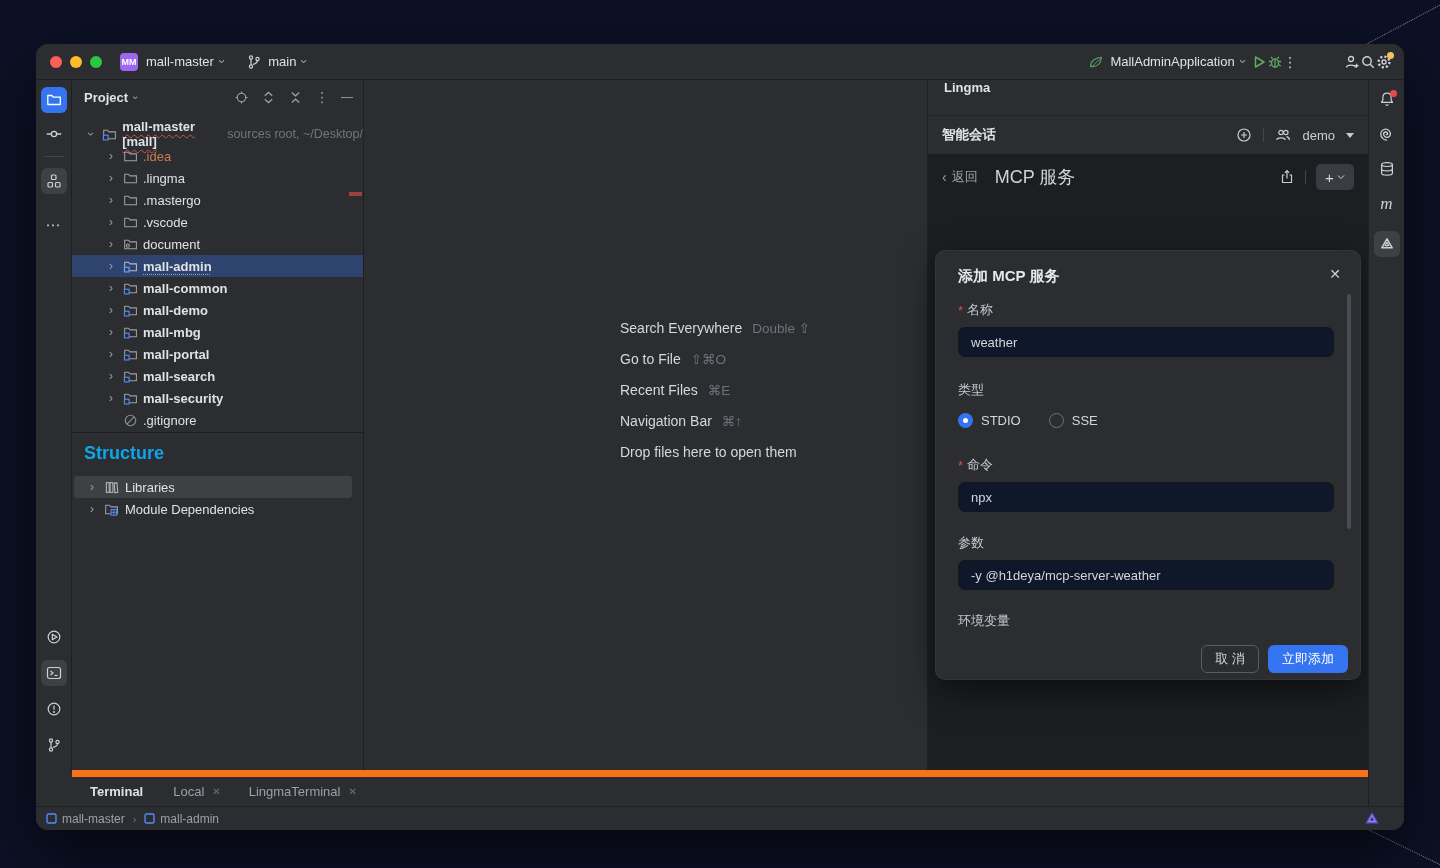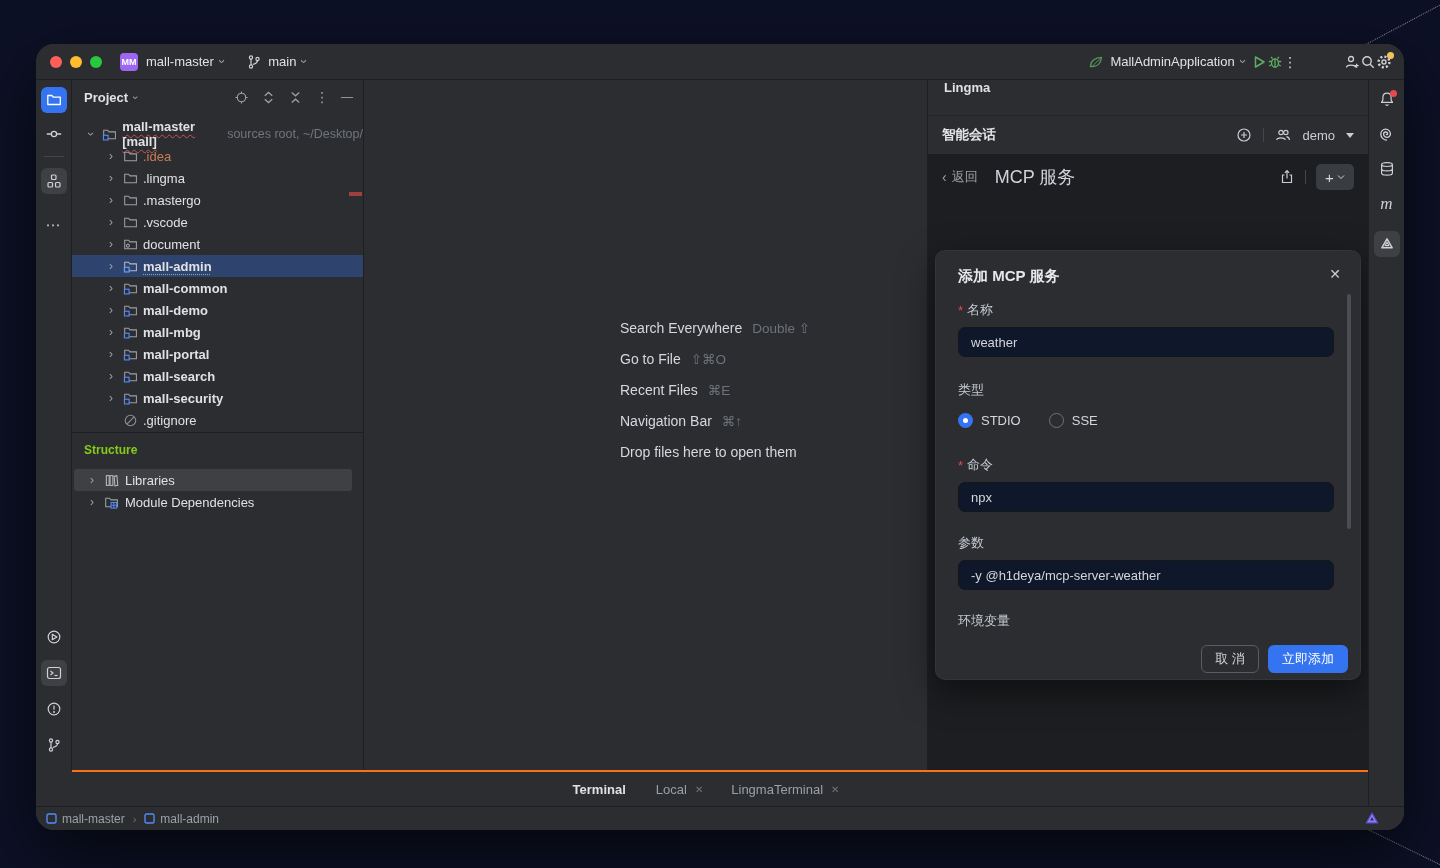--- a/index.html
+++ b/index.html
@@ -9,21 +9,21 @@
     font-family:"Liberation Sans", sans-serif;
     overflow:hidden; position:relative;
     color:#dfe1e5;
   }
   .deco-line { position:absolute; border-top:1px dotted rgba(255,255,255,.5); width:92px; }
   .line-top { left:1362px; top:46px; transform:rotate(-28deg); transform-origin:left center; }
   .line-bottom { left:1368px; top:829px; transform:rotate(26deg); transform-origin:left center; }
 
   .window {
     position:absolute; left:36px; top:44px; width:1368px; height:786px;
-    background:#2b2d30; border-radius:18px; overflow:hidden;
+    background:#2b2d30; border-radius:12px; overflow:hidden;
     box-shadow:0 24px 70px rgba(0,0,0,.65);
   }
 
   
   .titlebar { height:36px; display:flex; align-items:center; padding:0 12px 0 14px;
     background:#2b2d30; border-bottom:1px solid #1e1f22; }
   .traffic { display:flex; gap:8px; margin-right:18px; }
   .tl { width:12px; height:12px; border-radius:50%; }
   .badge { width:18px; height:18px; border-radius:4px; background:#9d67f2; color:#fff;
     font-size:9px; font-weight:bold; display:grid; place-items:center; letter-spacing:0; margin-right:8px; }
@@ -43,21 +43,21 @@
      border-right:1px solid #1e1f22; display:flex; flex-direction:column; align-items:center; }
   .activity-left-ext { position:absolute; left:0; top:726px; width:36px; height:36px; background:#2b2d30; }
   .activity-right { position:absolute; right:0; top:36px; width:36px; height:726px; background:#2b2d30;
      border-left:1px solid #1e1f22; display:flex; flex-direction:column; align-items:center; padding-top:11px; gap:19px; }
   .project-panel  { position:absolute; left:36px; top:36px; width:292px; height:690px; background:#2b2d30;
      border-right:1px solid #1e1f22; }
   .editor         { position:absolute; left:328px; top:36px; width:564px; height:690px; background:#2b2d30;
      border-right:1px solid #1e1f22; }
   .lingma-panel   { position:absolute; left:892px; top:36px; width:440px; height:690px; background:#2b2d30; }
   .terminal-header{ position:absolute; left:36px; top:726px; width:1296px; height:36px; background:#2b2d30;
-     border-top:2px solid #f97316; display:flex; align-items:center; padding:0 18px;justify-content:center; }
+     border-top:7px solid #f97316; display:flex; align-items:center; padding:0 18px; }
   .statusbar      { position:absolute; left:0; top:762px; width:1368px; height:24px; background:#2b2d30;
      border-top:1px solid #1e1f22; display:flex; align-items:center; padding:0 10px; font-size:12px; color:#9da1a8; gap:6px; }
 
   
   .tool-btn { width:26px; height:26px; border-radius:6px; display:grid; place-items:center; }
   .tool-btn.blue { background:#3574f0; }
   .tool-btn.grey { background:#3e4044; }
   .al-divider { width:20px; border-top:1px solid #43454a; margin-top:14px; }
   .mt7{margin-top:7px;} .mt13{margin-top:13px;} .mt11{margin-top:11px;} .mt22{margin-top:22px;}
   .al-bottom { margin-top:auto; display:flex; flex-direction:column; align-items:center; padding-bottom:17px; }
@@ -77,21 +77,21 @@
   .trow.selected { background:#2e436e; }
   .bold { font-weight:bold; }
   .c-orange { color:#c87d55; }
   .suffix { color:#71757c; font-size:12.5px; margin-left:6px; white-space:nowrap; }
   .wavy-red { text-decoration:underline wavy #c75450 1px; text-underline-offset:3px; }
   .wavy-dim { text-decoration:underline dotted rgba(255,255,255,.5) 1px; text-underline-offset:3px; }
   .noind { width:12px; }
   .err-mark { position:absolute; right:1px; top:112px; width:13px; height:4px; background:#9e403b; }
 
   .structure-section { position:absolute; top:352px; left:0; right:0; border-top:1px solid #1e1f22; }
-  .ss-title { font-size:12px; font-weight:bold; color:#84cc16; padding:10px 0 0 12px; }
+  .ss-title { font-size:18px; font-weight:bold; color:#0ea5e9; padding:10px 0 0 12px; }
   .ss-rows { margin-top:12px; }
   .srow { height:22px; display:flex; align-items:center; gap:6px; padding-left:14px; font-size:13px; color:#dfe1e5; }
   .srow.hl { background:#3e4044; border-radius:3px; margin:0 11px 0 2px; padding-left:12px; }
   .srow .chev { color:#9da0a6; font-size:12px; width:12px; text-align:center; }
 
   
   .shortcuts { position:absolute; left:256px; top:240px; }
   .sc-row { margin-bottom:15px; font-size:14px; color:#d5d8dd; }
   .sc-keys { color:#6e737b; margin-left:10px; font-size:13.5px; }
 

